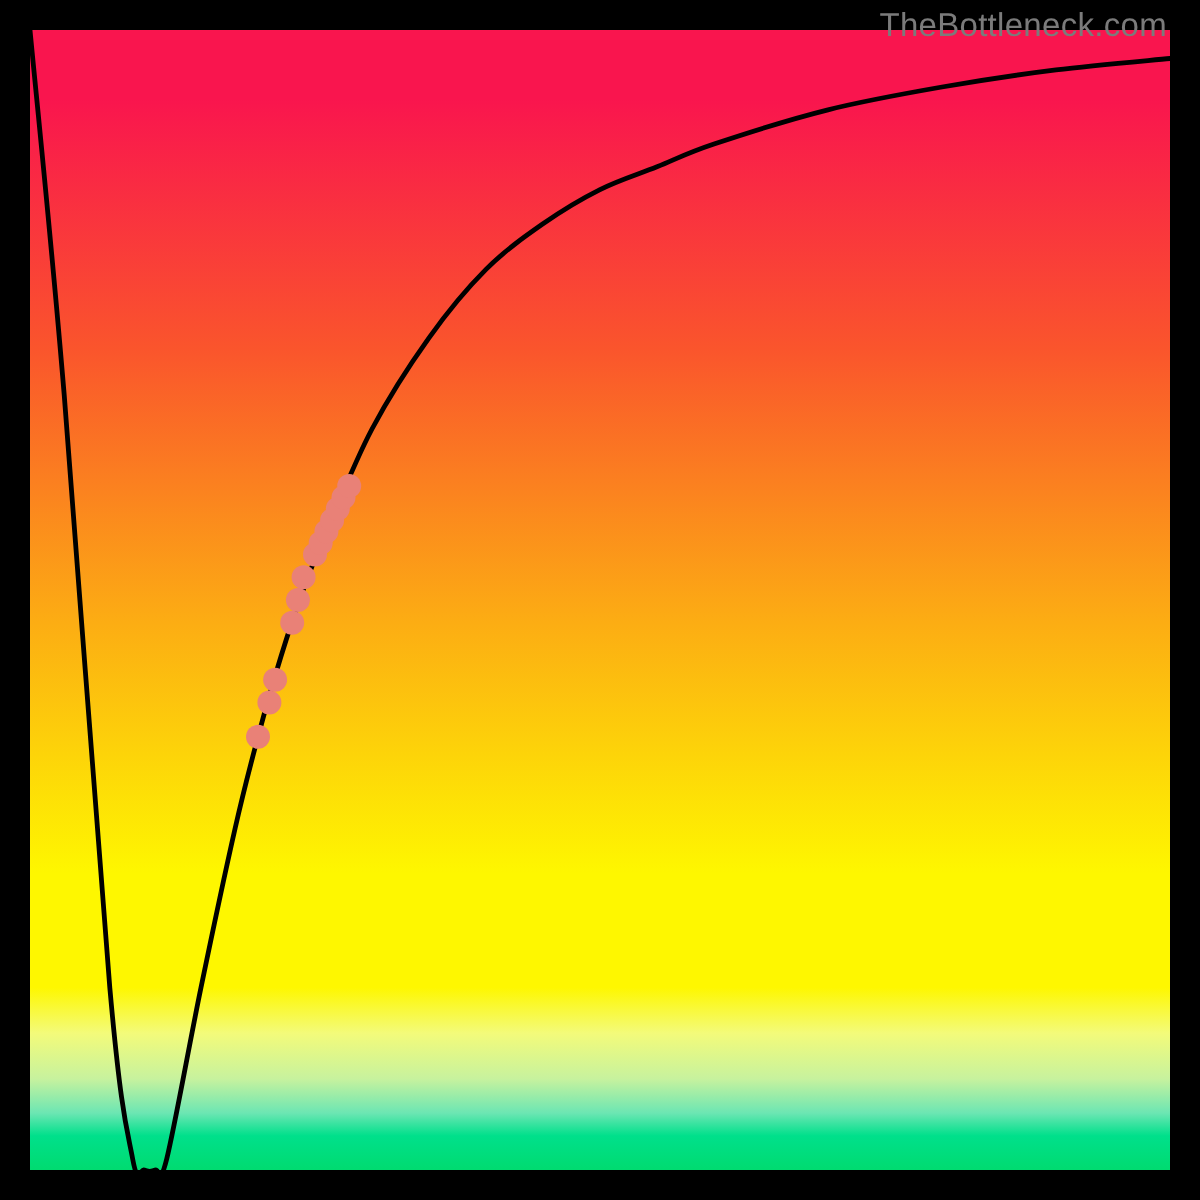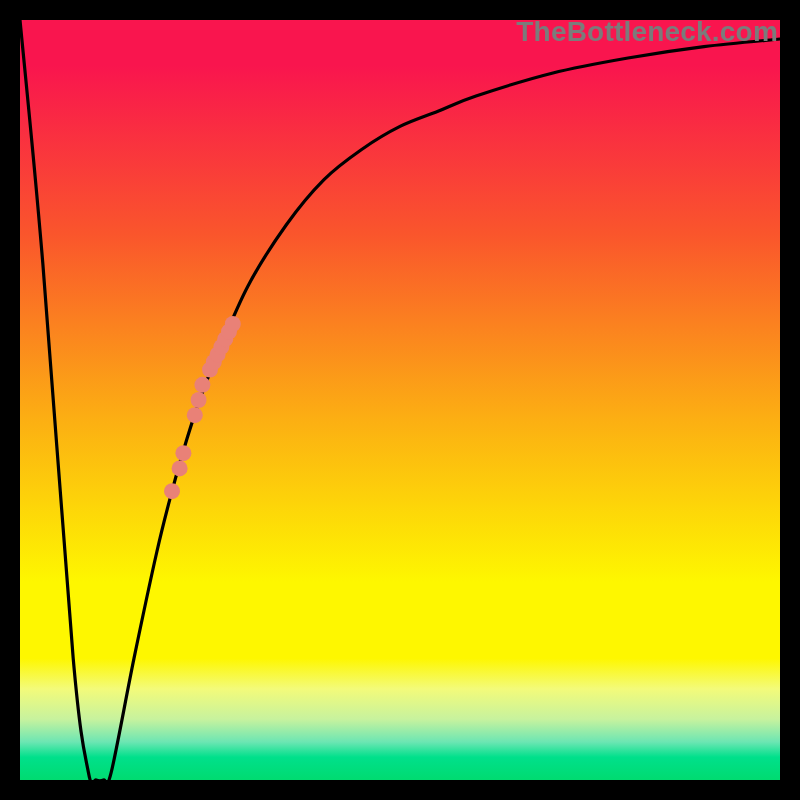--- a/index.html
+++ b/index.html
@@ -50,25 +50,25 @@
   }
   .curve-svg {
     position: absolute;
     left: 0;
     top: 0;
     width: 760px;
     height: 760px;
   }
   .watermark {
     position: absolute;
-    top: 16px;
+    top: 4px;
     right: 22px;
     color: #7b7b7b;
-    font-size: 28px;
-    font-weight: 700;
+    font-size: 22px;
+    font-weight: 400;
     letter-spacing: 0.2px;
   }
 </style>
 </head>
 <body>
 
 <div class="frame">
   <div class="plot">
     <div class="gradient-bg"></div>
     <svg class="curve-svg" viewBox="0 0 760 760" preserveAspectRatio="none">

